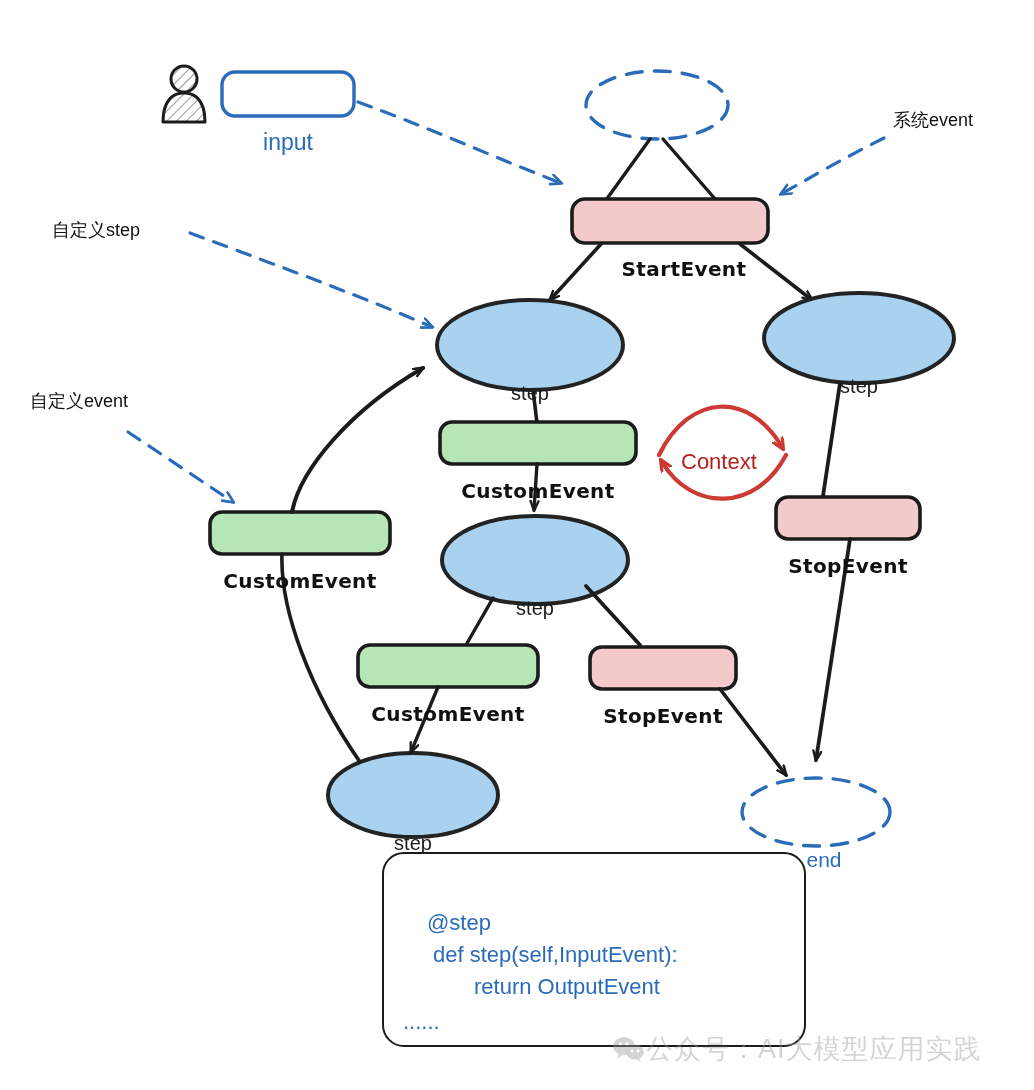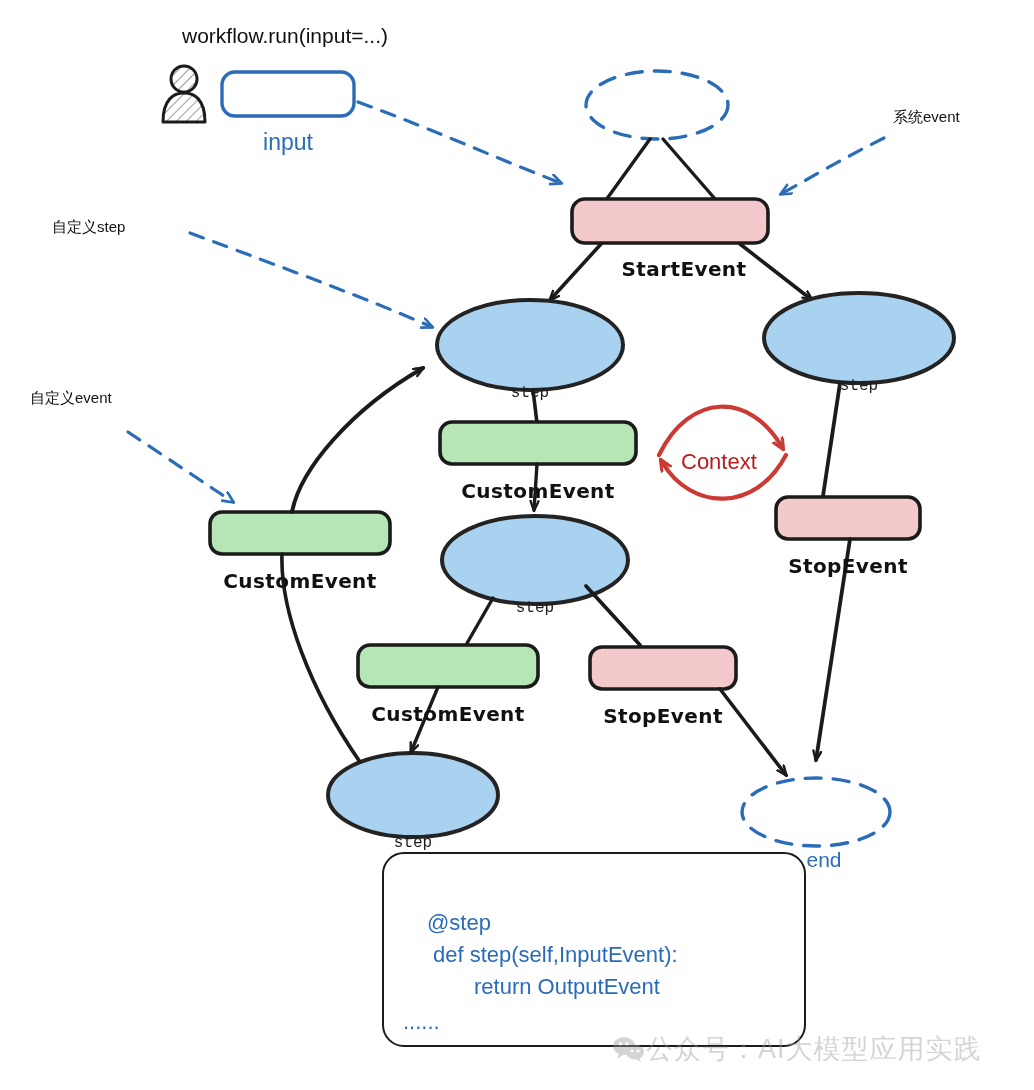--- a/index.html
+++ b/index.html
@@ -25,22 +25,22 @@
     position: absolute;
     display: flex;
     align-items: center;
     justify-content: center;
     text-align: center;
     pointer-events: none;
     white-space: nowrap;
     margin-top: 48px;
   }
   .txt-step {
-    font-family: Liberation Mono, monospace;
-    font-size: 16px;
+    font-family: Liberation Sans, sans-serif;
+    font-size: 20px;
     color: #1d1d1d;
   }
   .txt-event {
     font-family: "DejaVu Sans", sans-serif;
     font-size: 20px;
     font-weight: 600;
     color: #111111;
     letter-spacing: 0.4px;
   }
   .txt-terminal {
@@ -49,21 +49,21 @@
     color: #2b6cb8;
   }
   .txt-input {
     font-family: "Liberation Sans", sans-serif;
     font-size: 23px;
     color: #2b6cb8;
   }
   .txt-annot {
     position: absolute;
     font-family: "Liberation Sans", sans-serif;
-    font-size: 15px;
+    font-size: 18px;
     color: #111111;
     white-space: nowrap;
   }
   .txt-caption {
     position: absolute;
     font-family: "Liberation Sans", sans-serif;
     font-size: 21px;
     color: #111111;
     white-space: nowrap;
   }
@@ -188,21 +188,20 @@
 
     <path d="M438,687 L411,752" fill="none" stroke="#1b1b1b" stroke-width="3.4" stroke-linecap="round" marker-end="url(#arrow-black)"></path>
 
     <rect x="590" y="647" width="146" height="42" rx="12" ry="12" fill="#f3c9cb" stroke="#1b1b1b" stroke-width="3.6"></rect>
 
     <path d="M720,689 L786,775" fill="none" stroke="#1b1b1b" stroke-width="3.6" stroke-linecap="round" marker-end="url(#arrow-black)"></path>
 
     <ellipse cx="816" cy="812" rx="74" ry="34" fill="none" stroke="#2b6cb8" stroke-width="3.4" stroke-dasharray="16,12" stroke-linecap="round"></ellipse>
   </svg>
 
-  <div class="txt-caption" style="left:182px; top:24px;">workflow.run(input=...)</div>
 
   <div class="node-label txt-input" style="left:222px; top:72px; width:132px; height:44px;">input</div>
 
 
   <div class="node-label txt-event" style="left:572px; top:199px; width:224px; height:44px;">StartEvent</div>
 
   <div class="txt-annot" style="left:893px; top:108px;">系统event</div>
 
   <div class="txt-annot" style="left:52px; top:218px;">自定义step</div>
 

